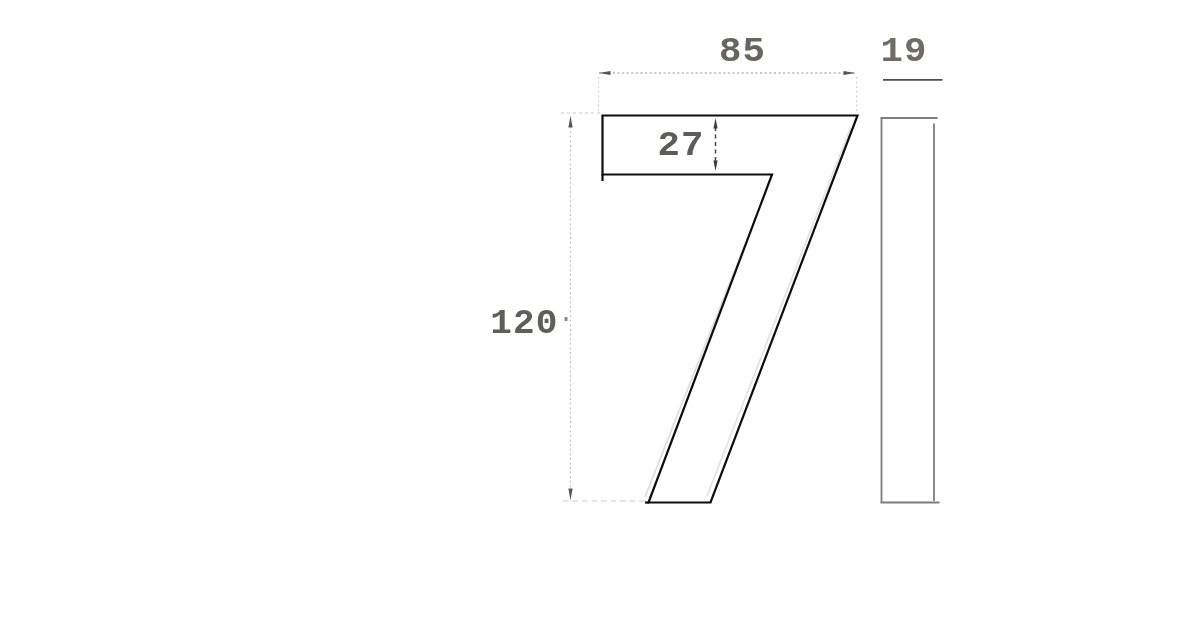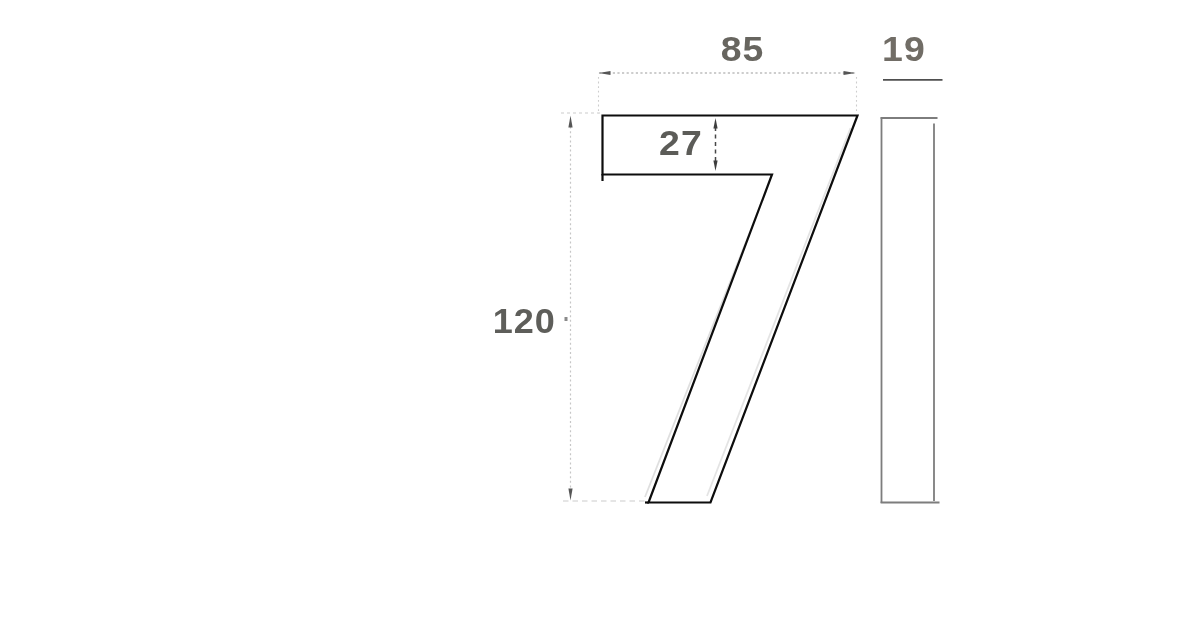--- a/index.html
+++ b/index.html
@@ -1,17 +1,17 @@
 <!DOCTYPE html>
 <html><head>
 <meta charset="utf-8">
 <style>
   html,body{margin:0;padding:0;background:#ffffff;}
   .canvas{position:relative;width:1200px;height:532px;background:#f9a8d4;overflow:hidden;
-          font-family:Liberation Sans, sans-serif;}
+          font-family:Liberation Mono, monospace;}
 </style>
 </head>
 <body>
 <div class="canvas">
 <svg width="1200" height="630" viewBox="0 0 1200 630" xmlns="http://www.w3.org/2000/svg">
 
   <rect x="0" y="0" width="1200" height="630" fill="#ffffff"></rect>
 
   <path d="M 602.5 115.5 L 857.5 115.5 L 710.5 502.5 L 648.5 502.5 L 772 174.5 L 602.5 174.5 Z" fill="#ffffff" stroke="none"></path>
 

